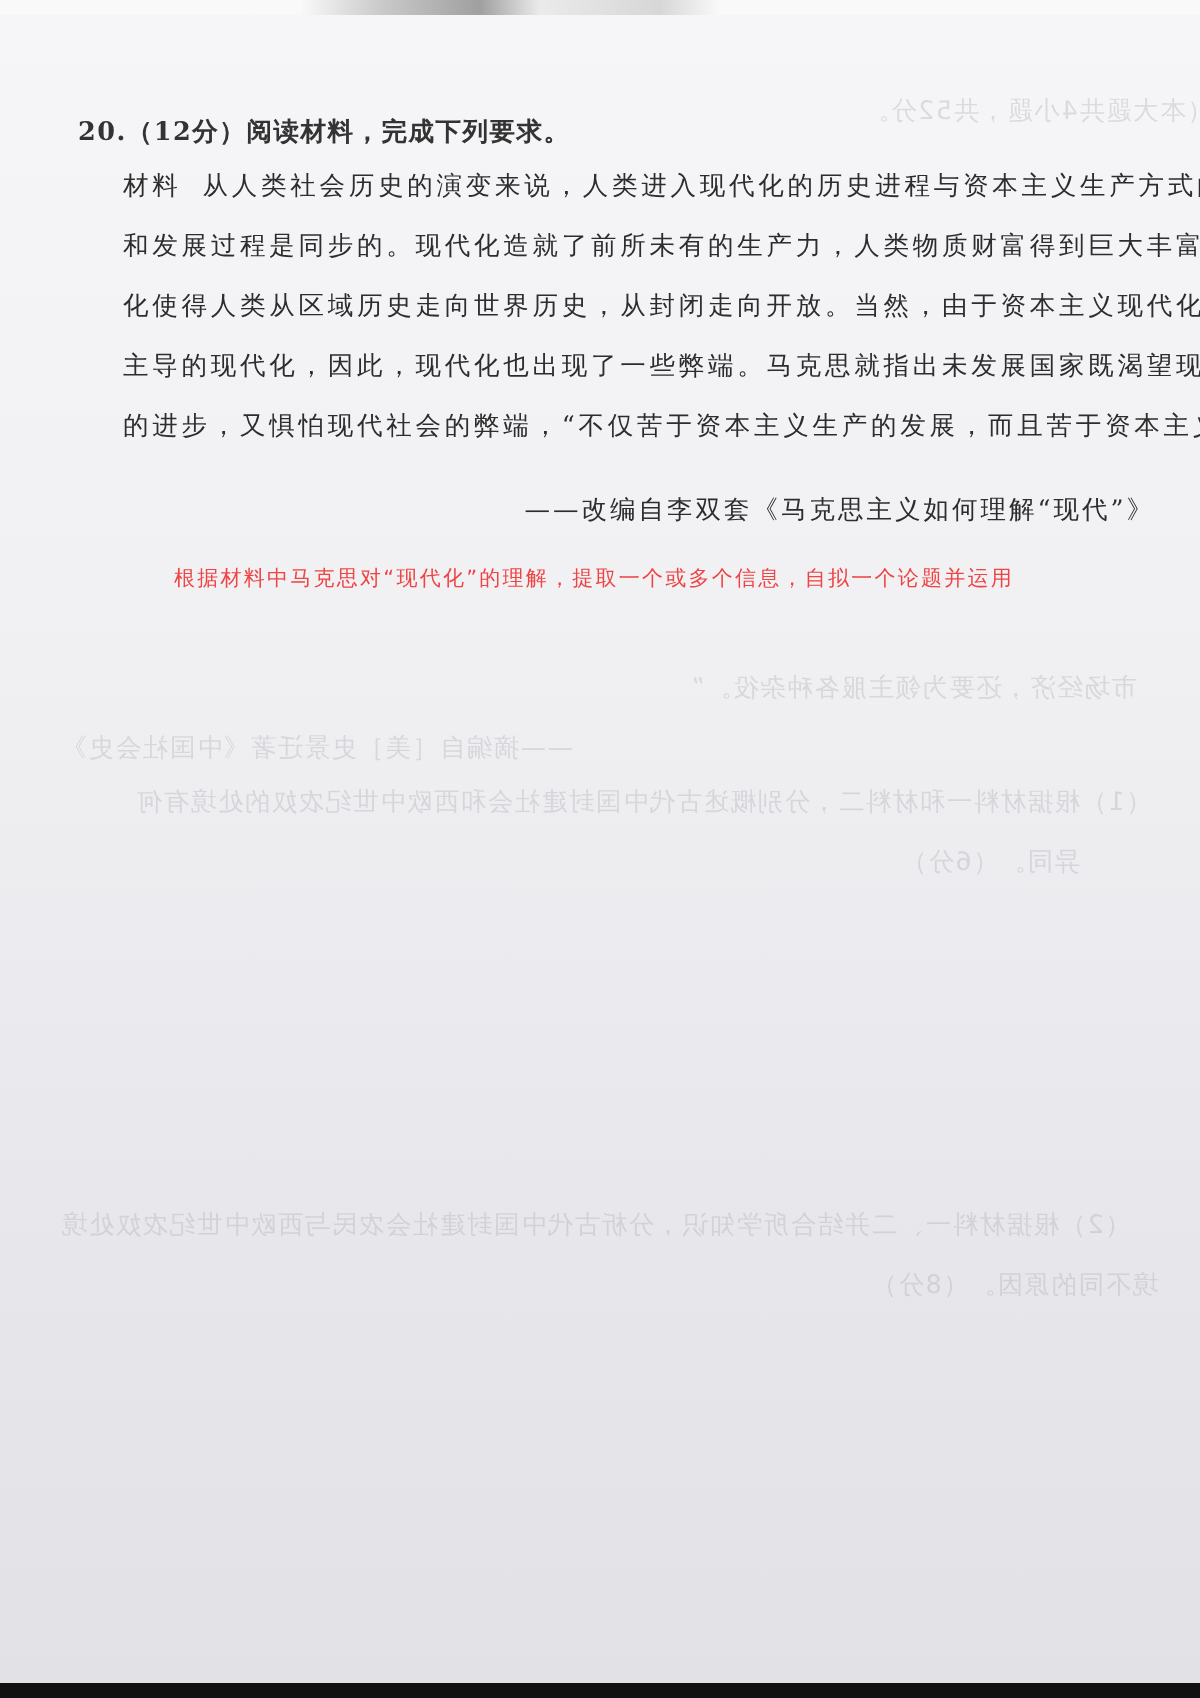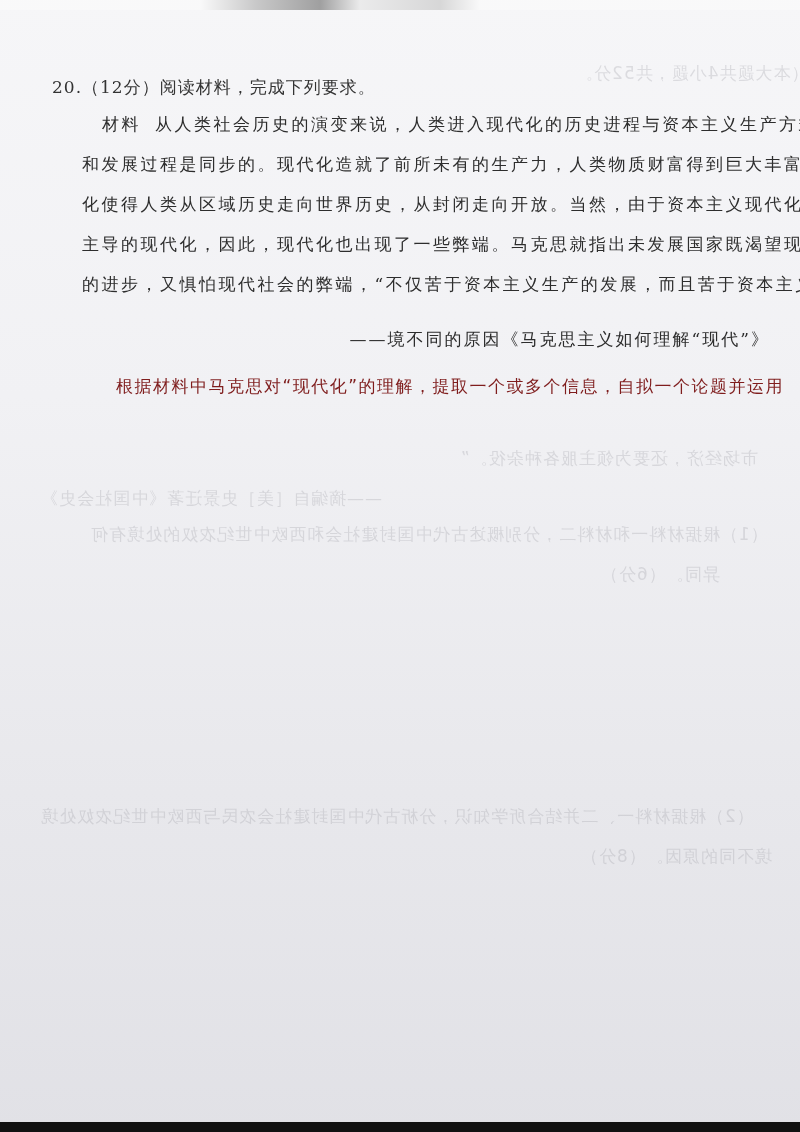--- a/index.html
+++ b/index.html
@@ -16,38 +16,38 @@
     }
     .bottom-bar {
       position: absolute; left: 0; bottom: 0; width: 800px; height: 10px; background: #111;
     }
     .ghost {
       position: absolute; color: #9a9aa2; opacity: 0.28; font-size: 17px;
       transform: scaleX(-1); white-space: nowrap; letter-spacing: 1px;
       font-family: "DejaVu Sans", "Liberation Sans", sans-serif;
     }
     .q-head {
-      position: absolute; left: 52px; top: 76px; font-size: 17px; font-weight: normal;
+      position: absolute; left: 52px; top: 76px; font-size: 17px; font-weight: bold;
       color: #333; letter-spacing: 1px;
     }
     .material {
       position: absolute; left: 82px; top: 104px; width: 690px;
       font-size: 17px; line-height: 40px; color: #2d2d2d; letter-spacing: 2.5px;
       font-family: "DejaVu Serif", "Liberation Serif", serif;
     }
     .material .line { display: block; white-space: nowrap; }
     .material .first { padding-left: 0; }
-    .material .label { margin-right: 14px; margin-left: 20px; }
+    .material .label { margin-right: 14px; }
     .source {
       position: absolute; right: 30px; top: 328px; font-size: 17px; color: #2d2d2d;
       letter-spacing: 2px; white-space: nowrap;
     }
     .prompt {
-      position: absolute; left: 78px; top: 366px; width: 700px; font-size: 17px;
-      line-height: 40px; color: #7f1d1d; letter-spacing: 1.5px;
+      position: absolute; left: 78px; top: 366px; width: 700px; font-size: 14px;
+      line-height: 40px; color: #ef4444; letter-spacing: 1.5px;
       font-family: "DejaVu Sans", "Liberation Sans", sans-serif;
     }
     .prompt .line { display: block; white-space: nowrap; }
     .prompt .indent { padding-left: 38px; }
   </style>
 </head>
 <body>
 
 <div class="top-strip"></div>
 
@@ -64,19 +64,19 @@
 </div>
 
 <div class="material">
   <span class="line first"><span class="label">材料</span><span>从人类社会历史的演变来说，人类进入现代化的历史进程与资本主义生产方式的形成</span></span>
   <span class="line">和发展过程是同步的。现代化造就了前所未有的生产力，人类物质财富得到巨大丰富。现代</span>
   <span class="line">化使得人类从区域历史走向世界历史，从封闭走向开放。当然，由于资本主义现代化是资本</span>
   <span class="line">主导的现代化，因此，现代化也出现了一些弊端。马克思就指出未发展国家既渴望现代社会</span>
   <span class="line">的进步，又惧怕现代社会的弊端，“不仅苦于资本主义生产的发展，而且苦于资本主义生产</span>
 </div>
 
-<div class="source">——境不同的原因《马克思主义如何理解“现代”》</div>
+<div class="source">——改编自李双套《马克思主义如何理解“现代”》</div>
 
 <div class="prompt">
   <span class="line indent">根据材料中马克思对“现代化”的理解，提取一个或多个信息，自拟一个论题并运用</span>
 </div>
 
 <div class="bottom-bar"></div>
 
 </body></html>

